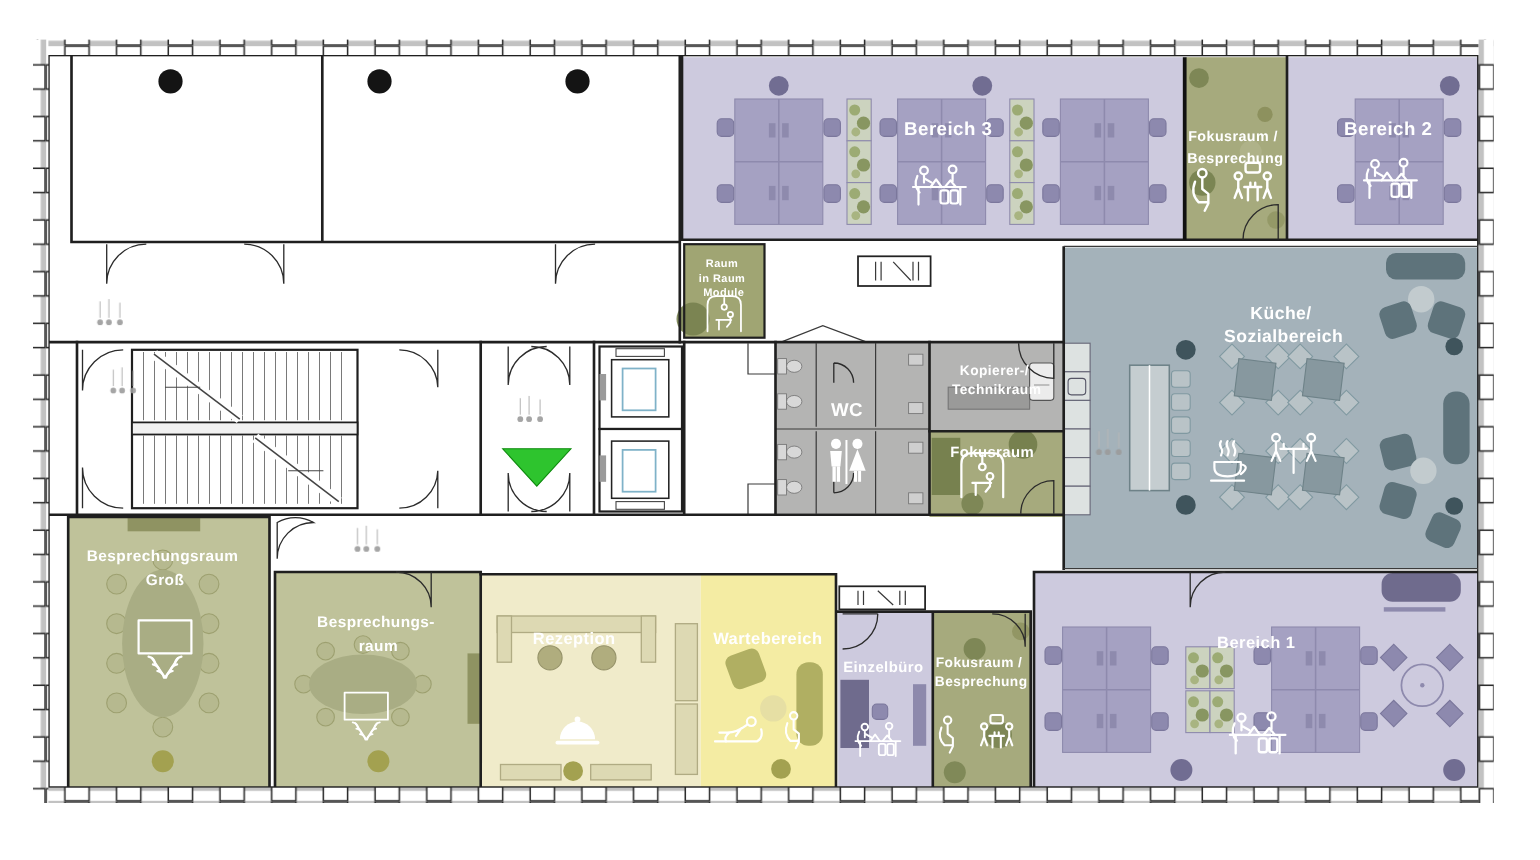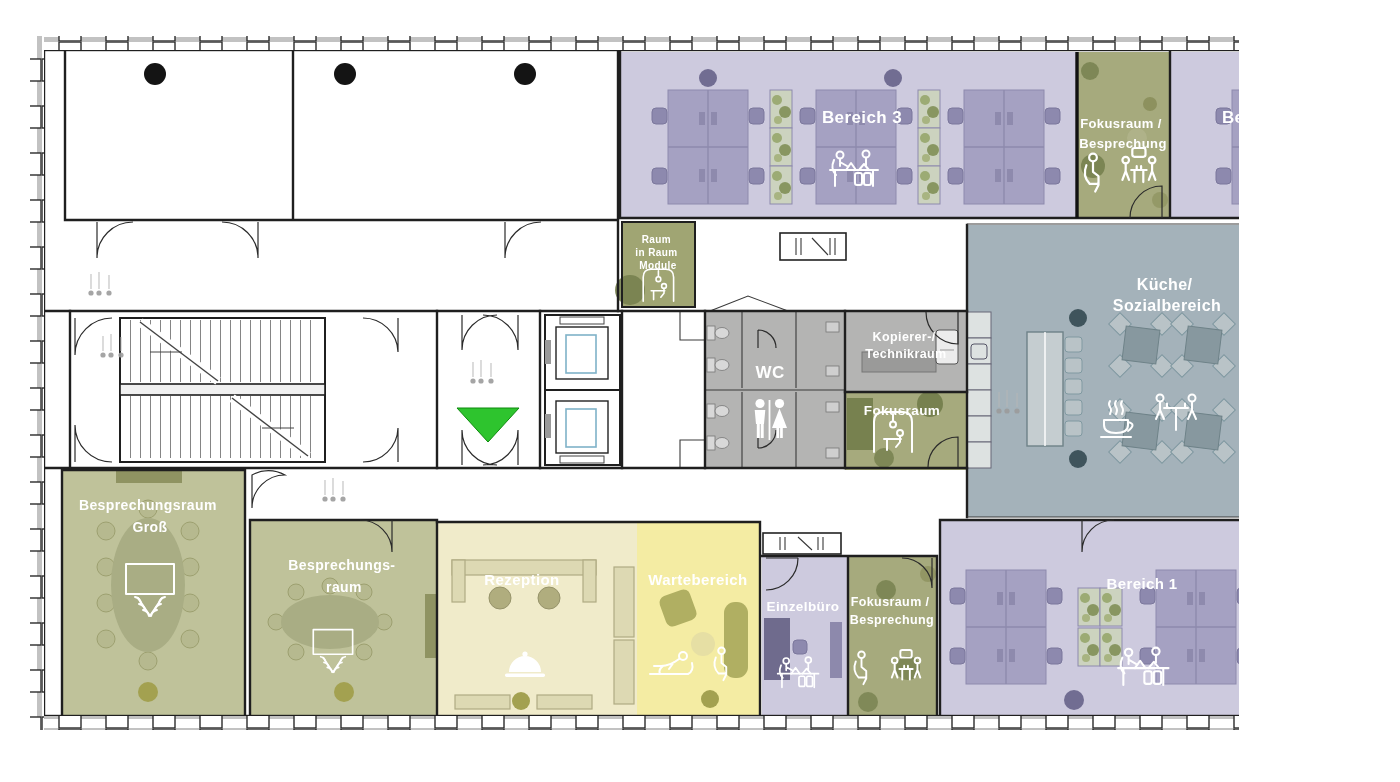--- a/index.html
+++ b/index.html
@@ -1,16 +1,16 @@
 <!DOCTYPE html>
 <html><head>
 <meta charset="utf-8">
 <style>
   html,body{margin:0;padding:0;background:#ffffff;}
-  .stage{position:relative;width:1239px;height:782px;background:#ffffff;overflow:hidden;}
+  .stage{position:relative;width:1400px;height:782px;background:#ffffff;overflow:hidden;}
   svg{display:block;}
   .wall{stroke:#1f1f1f;stroke-width:2.4;fill:none;stroke-linecap:square;}
   .wallthick{stroke:#111;stroke-width:3.4;fill:none;}
   .wl{stroke:#3a3a3a;stroke-width:1.1;fill:none;}
   .door{stroke:#2b2b2b;stroke-width:1.2;fill:none;}
   .zlabel{font-family:"Liberation Sans","DejaVu Sans",sans-serif;font-weight:700;fill:#ffffff;letter-spacing:.4px;text-anchor:middle;}
   .chairP{fill:#8d89ae;stroke:#7b779c;stroke-width:1;}
   .chairK{fill:#b9c3c7;stroke:#8099a1;stroke-width:1;}
   .chairO{fill:#b6b98f;stroke:#9da070;stroke-width:1;}
   .oliveD{fill:#77814f;}

